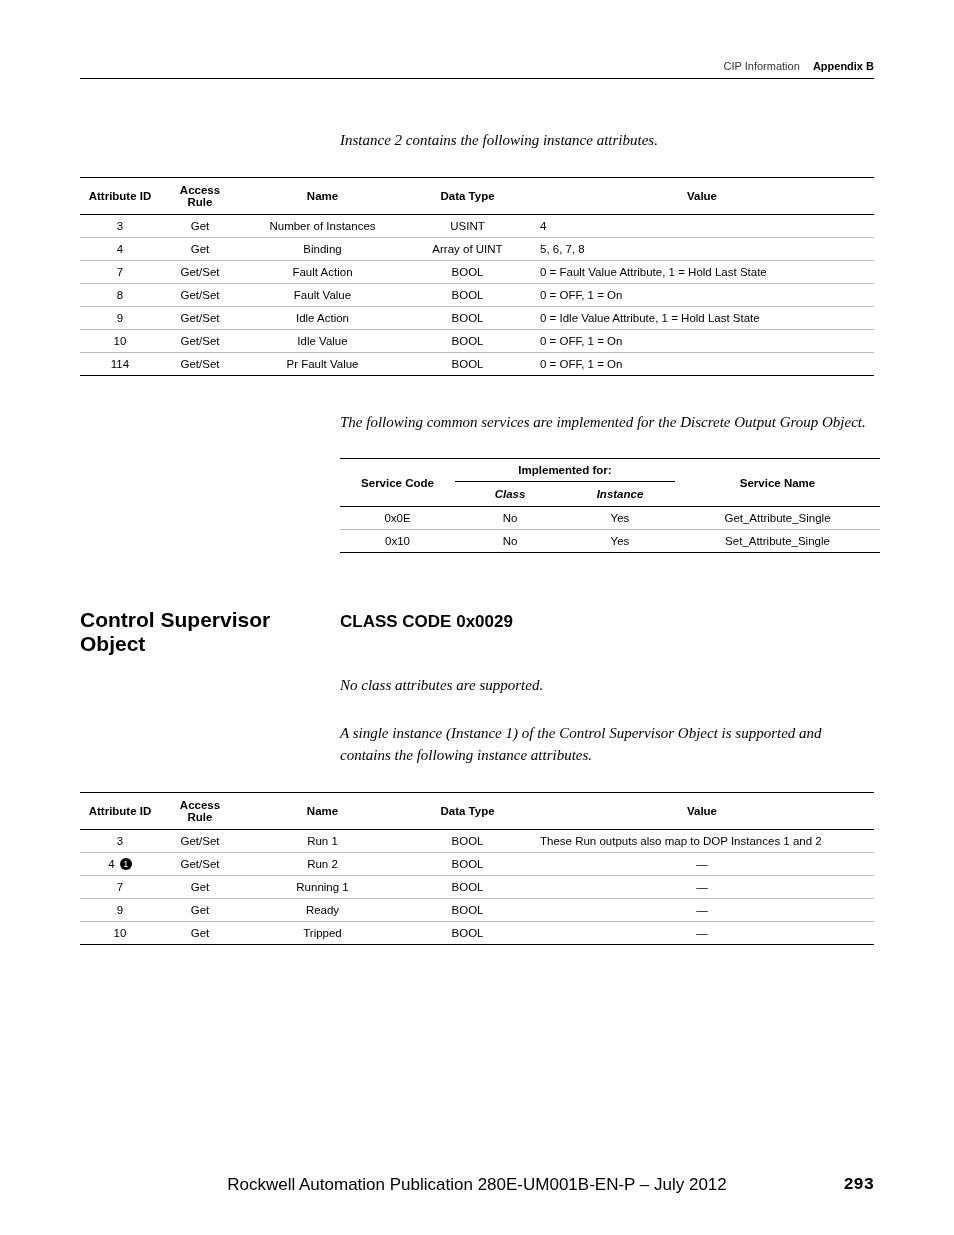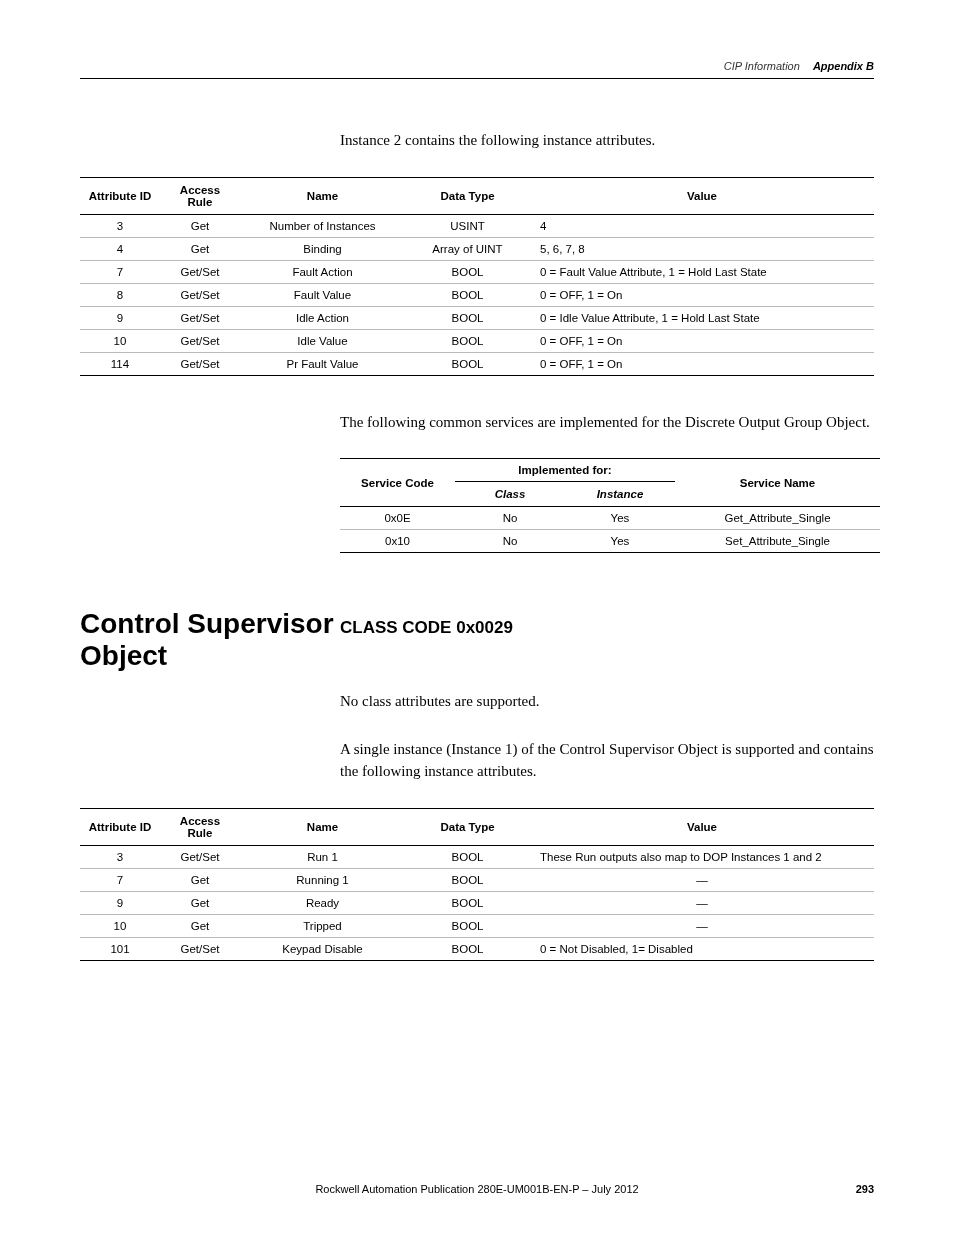--- a/index.html
+++ b/index.html
@@ -16,35 +16,35 @@
       height: 1235px;
       position: relative;
       padding: 60px 80px 40px 80px;
     }
     .header {
       text-align: right;
       font-size: 11px;
       padding-bottom: 6px;
       border-bottom: 1px solid #000;
       margin-bottom: 50px;
-      font-style: italic;
     }
     .header .label {
       color: #333;
       margin-right: 10px;
     }
     .header .appendix {
       font-weight: bold;
     }
     .intro-text {
       font-family: Georgia, "Times New Roman", serif;
       font-size: 15px;
       margin-left: 260px;
       margin-bottom: 25px;
       line-height: 1.5;
+      font-style: italic;
     }
     table {
       border-collapse: collapse;
       width: 100%;
       margin-bottom: 35px;
     }
     table.narrow {
       width: 540px;
       margin-left: 260px;
     }
@@ -95,21 +95,21 @@
       font-style: italic;
     }
     .section-row {
       display: flex;
       align-items: baseline;
       margin-top: 55px;
       margin-bottom: 18px;
     }
     .section-title {
       font-weight: bold;
-      font-size: 28px;
+      font-size: 21px;
       width: 260px;
       flex-shrink: 0;
     }
     .section-subtitle {
       font-weight: bold;
       font-size: 17px;
     }
     .note-icon {
       display: inline-block;
       width: 12px;
@@ -124,29 +124,30 @@
       margin-left: 2px;
     }
     .footer {
       position: absolute;
       bottom: 40px;
       left: 80px;
       right: 80px;
       display: flex;
       justify-content: space-between;
       align-items: baseline;
-      font-size: 11px;
+      font-size: 17px;
     }
     .footer .pub {
       margin: 0 auto;
     }
     .footer .page {
       font-weight: bold;
       position: absolute;
       right: 0;
+      font-family: Liberation Mono, monospace;
     }
   </style>
 </head>
 <body>
 
 <div class="header">
   <span class="label">CIP Information</span>
   <span class="appendix">Appendix B</span>
 </div>
 
@@ -286,46 +287,46 @@
   </thead>
   <tbody id="t3-body">
       <tr>
         <td>3</td>
         <td>Get/Set</td>
         <td>Run 1</td>
         <td>BOOL</td>
         <td class="left">These Run outputs also map to DOP Instances 1 and 2</td>
       </tr>
       <tr>
+        <td>4 <span class="note-icon">1</span></td>
+        <td>Get/Set</td>
+        <td>Run 2</td>
+        <td>BOOL</td>
+        <td class="dash">—</td>
+      </tr>
+      <tr>
         <td>7</td>
         <td>Get</td>
         <td>Running 1</td>
         <td>BOOL</td>
         <td class="dash">—</td>
       </tr>
       <tr>
         <td>9</td>
         <td>Get</td>
         <td>Ready</td>
         <td>BOOL</td>
         <td class="dash">—</td>
       </tr>
       <tr>
         <td>10</td>
         <td>Get</td>
         <td>Tripped</td>
         <td>BOOL</td>
         <td class="dash">—</td>
-      </tr>
-      <tr>
-        <td>101</td>
-        <td>Get/Set</td>
-        <td>Keypad Disable</td>
-        <td>BOOL</td>
-        <td class="left">0 = Not Disabled, 1= Disabled</td>
       </tr>
     </tbody>
 </table>
 
 <div class="footer">
   <span class="pub">Rockwell Automation Publication 280E-UM001B-EN-P – July 2012</span>
   <span class="page">293</span>
 </div>
 
 </body></html>

